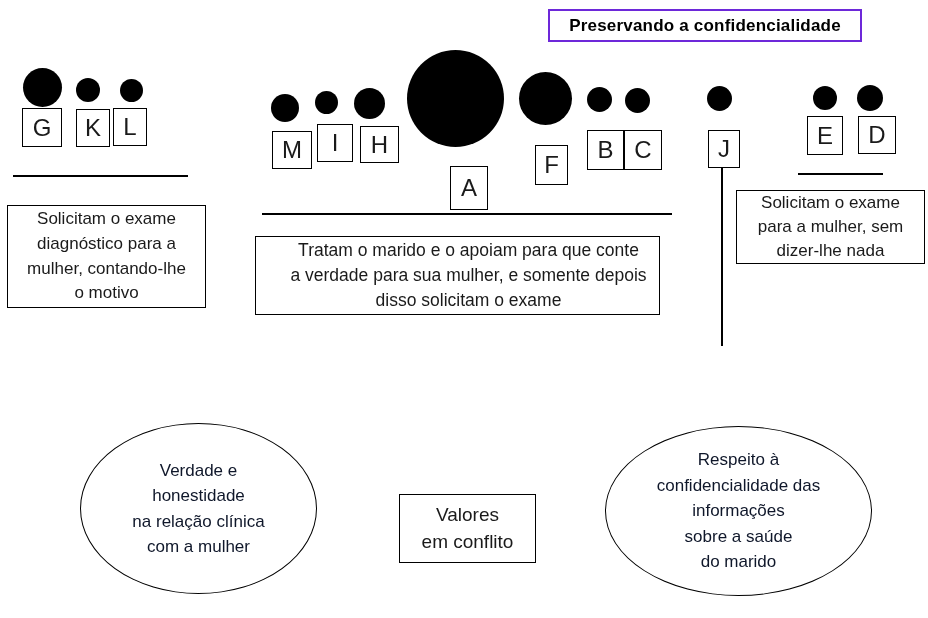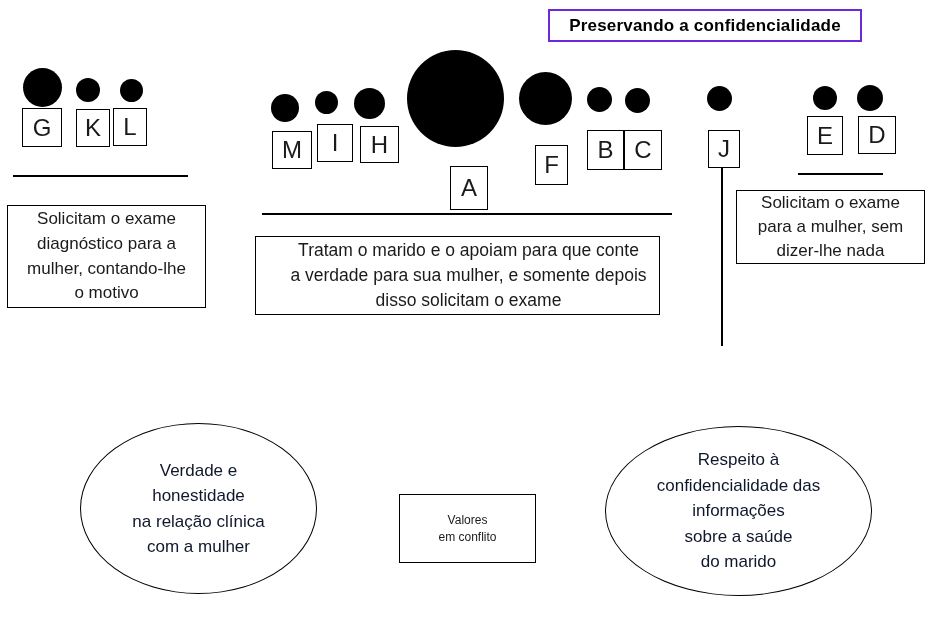--- a/index.html
+++ b/index.html
@@ -68,21 +68,21 @@
 
   .center-box {
     position: absolute;
     left: 399px; top: 494px;
     width: 137px; height: 69px;
     border: 1.5px solid #000;
     background: #fff;
     display: flex; align-items: center; justify-content: center;
     text-align: center;
     white-space: pre-line;
-    font-size: 12px; line-height: 1.4;
+    font-size: 19px; line-height: 1.4;
     color: #1a1a1a;
   }
 
   .ellipse {
     position: absolute;
     border: 1px solid #000;
     border-radius: 50%;
     background: #fff;
     display: flex; align-items: center; justify-content: center;
     text-align: center;

